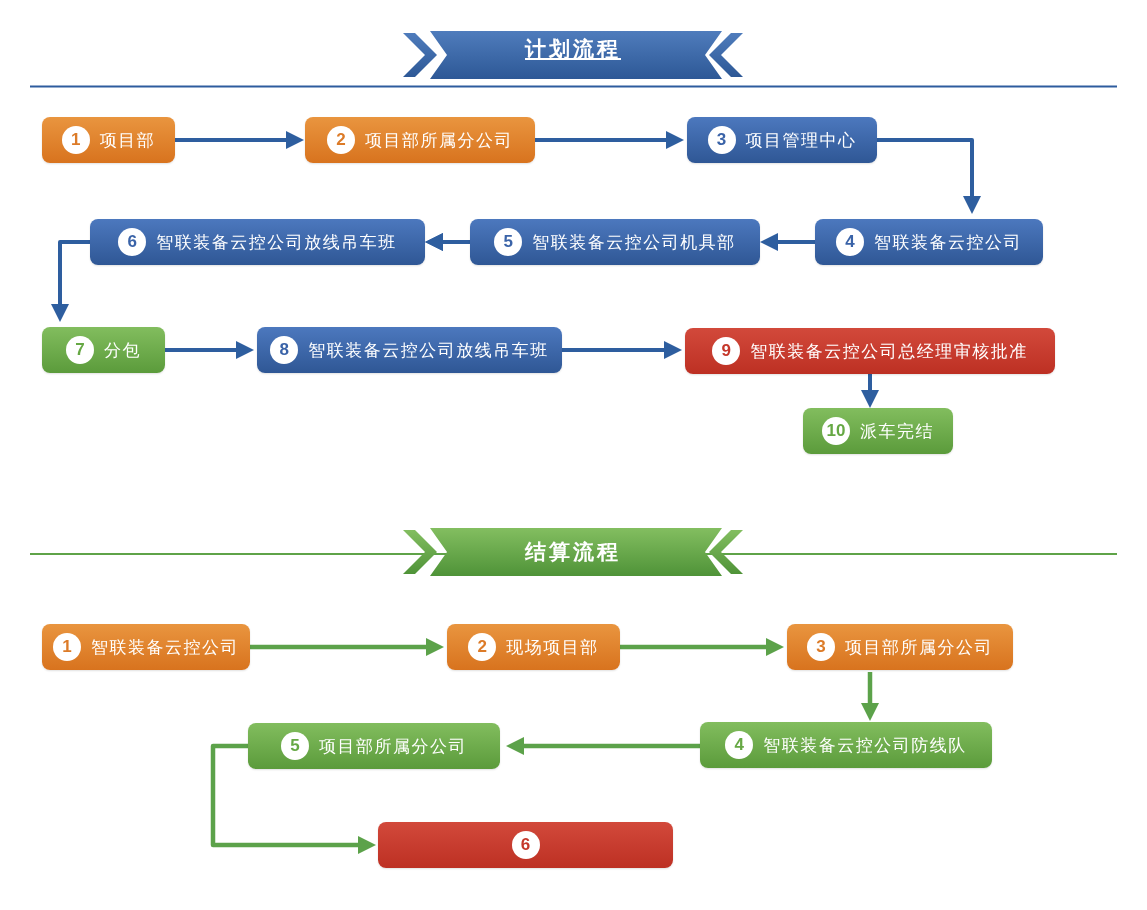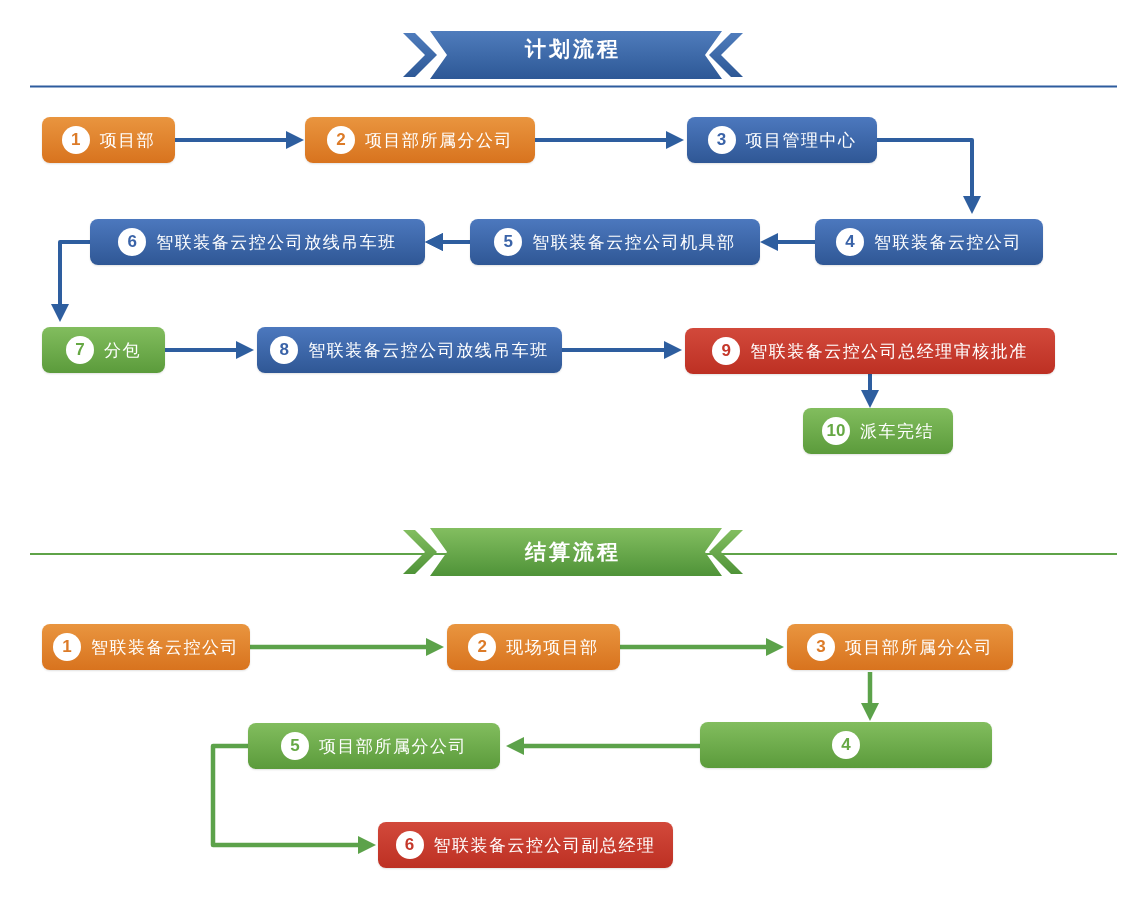--- a/index.html
+++ b/index.html
@@ -85,21 +85,21 @@
 
     <g stroke="#5CA24A" stroke-width="4.5" fill="none" stroke-linejoin="round">
       <path d="M250 647 H428" marker-end="url(#ag)"></path>
       <path d="M620 647 H768" marker-end="url(#ag)"></path>
       <path d="M870 672 V705" marker-end="url(#ag)"></path>
       <path d="M700 746 H522" marker-end="url(#ag)"></path>
       <path d="M248 746 H213 V845 H360" marker-end="url(#ag)"></path>
     </g>
   </svg>
 
-  <div class="banner-title" style="left:403px;top:31px;width:340px;height:36px;">计划流程</div>
+  <div class="banner-title" style="left:403px;top:31px;width:340px;height:36px;text-decoration:underline;">计划流程</div>
   <div class="banner-title" style="left:403px;top:528px;width:340px;height:48px;text-align:center;">结算流程</div>
 
   <div class="node orange" style="left:42px;top:117px;width:133px;">
     <span class="num">1</span>
     <span>项目部</span>
   </div>
   <div class="node orange" style="left:305px;top:117px;width:230px;">
     <span class="num">2</span>
     <span>项目部所属分公司</span>
   </div>
@@ -143,23 +143,23 @@
   <div class="node orange" style="left:447px;top:624px;width:173px;">
     <span class="num">2</span>
     <span>现场项目部</span>
   </div>
   <div class="node orange" style="left:787px;top:624px;width:226px;">
     <span class="num">3</span>
     <span>项目部所属分公司</span>
   </div>
   <div class="node green" style="left:700px;top:722px;width:292px;">
     <span class="num">4</span>
+    <span>智联装备云控公司防线队</span>
   </div>
   <div class="node green" style="left:248px;top:723px;width:252px;">
     <span class="num">5</span>
     <span>项目部所属分公司</span>
   </div>
   <div class="node red" style="left:378px;top:822px;width:295px;">
     <span class="num">6</span>
-    <span>智联装备云控公司副总经理</span>
   </div>
 
 </div>
 
 </body></html>

